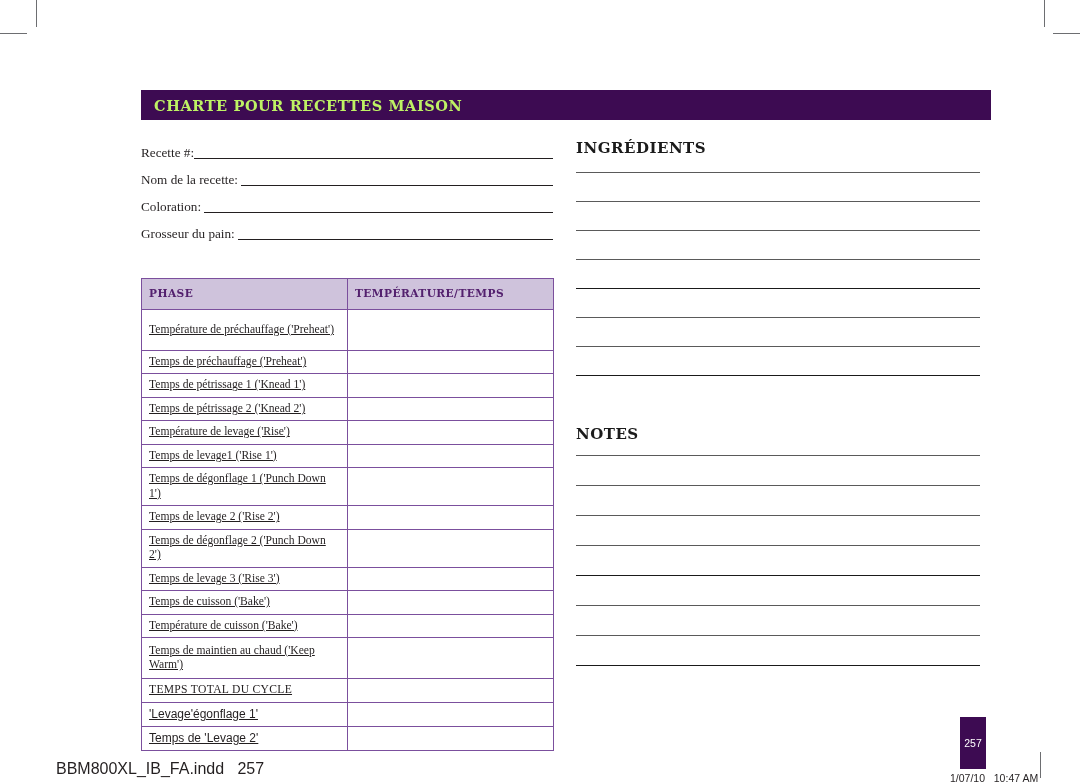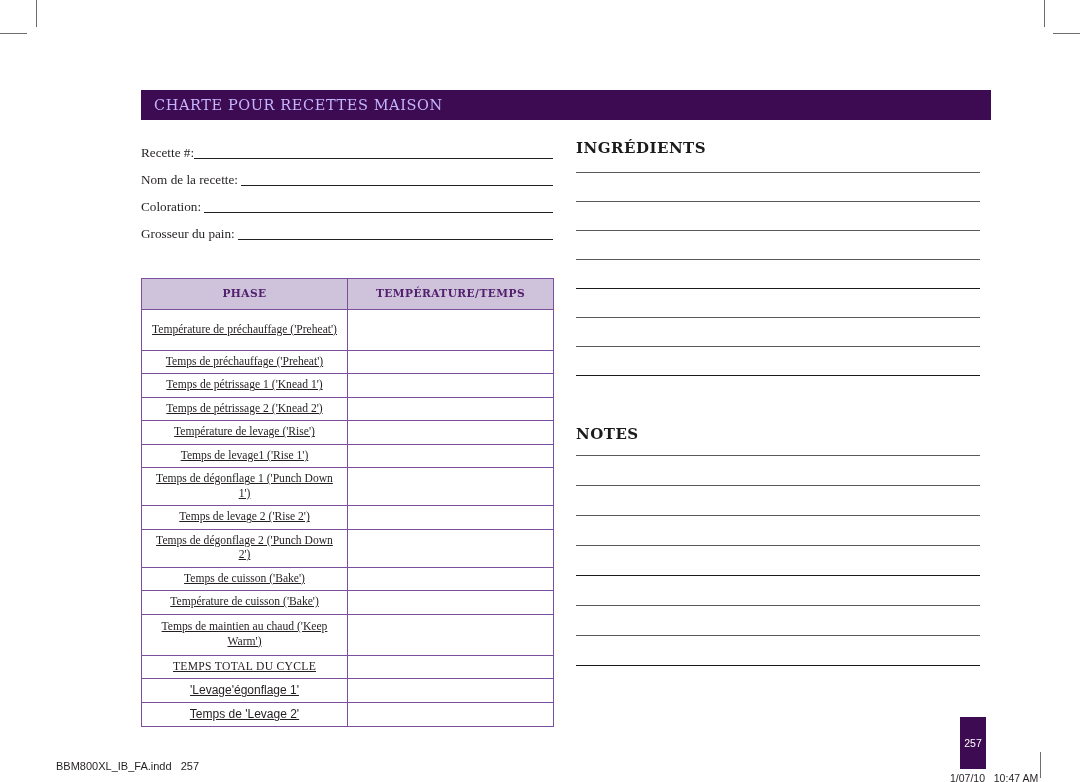--- a/index.html
+++ b/index.html
@@ -44,23 +44,23 @@
     top: 90px;
     width: 850px;
     height: 30px;
     background: #3d0b52;
   }
   #title-bar .title-text {
     position: absolute;
     left: 13px;
     top: 50%;
     transform: translateY(-50%);
-    color: #c4b5fd;
+    color: #bef264;
     font-family: "DejaVu Serif", "Liberation Serif", serif;
-    font-weight: normal;
+    font-weight: bold;
     font-size: 14.5px;
     letter-spacing: 0.6px;
   }
 
   
   #form-fields {
     position: absolute;
     left: 141px;
     top: 134px;
     width: 412px;
@@ -98,21 +98,21 @@
   #phase-table col.c1 { width: 206px; }
   #phase-table col.c2 { width: 206px; }
 
   #phase-table th,
   #phase-table td {
     border: 1px solid #7b4f9d;
     padding: 4px 7px;
     vertical-align: middle;
     font-size: 11.6px;
     line-height: 1.25;
-    text-align: center;
+    text-align: left;
     background: #ffffff;
   }
   #phase-table thead th {
     background: #cfc3dc;
     color: #53206e;
     font-family: "DejaVu Serif", "Liberation Serif", serif;
     font-weight: bold;
     font-size: 10.6px;
     letter-spacing: 0.45px;
     height: 20px;
@@ -156,21 +156,21 @@
   }
   .write-line.dark { background: #1a1a1a; }
   #notes-lines .write-line { margin-bottom: 29px; }
 
   
   #footer-left {
     position: absolute;
     left: 56px;
     top: 760px;
     font-family: "Liberation Sans", "DejaVu Sans", sans-serif;
-    font-size: 11px;
+    font-size: 16px;
     color: #231f20;
     white-space: pre;
   }
   #page-number-box {
     position: absolute;
     left: 960px;
     top: 717px;
     width: 26px;
     height: 52px;
     background: #3d0b52;
@@ -279,20 +279,24 @@
         </tr>
         <tr>
           <td class="phase-cell">Temps de levage 2 ('Rise 2')</td>
           <td class="value-cell">&nbsp;</td>
         </tr>
         <tr>
           <td class="phase-cell">Temps de dégonflage 2 ('Punch Down 2')</td>
           <td class="value-cell">&nbsp;</td>
         </tr>
         <tr>
+          <td class="phase-cell">Temps de levage 3 ('Rise 3')</td>
+          <td class="value-cell">&nbsp;</td>
+        </tr>
+        <tr>
           <td class="phase-cell">Temps de cuisson ('Bake')</td>
           <td class="value-cell">&nbsp;</td>
         </tr>
         <tr>
           <td class="phase-cell">Température de cuisson ('Bake')</td>
           <td class="value-cell">&nbsp;</td>
         </tr>
         <tr class=" tall">
           <td class="phase-cell">Temps de maintien au chaud ('Keep Warm')</td>
           <td class="value-cell">&nbsp;</td>

